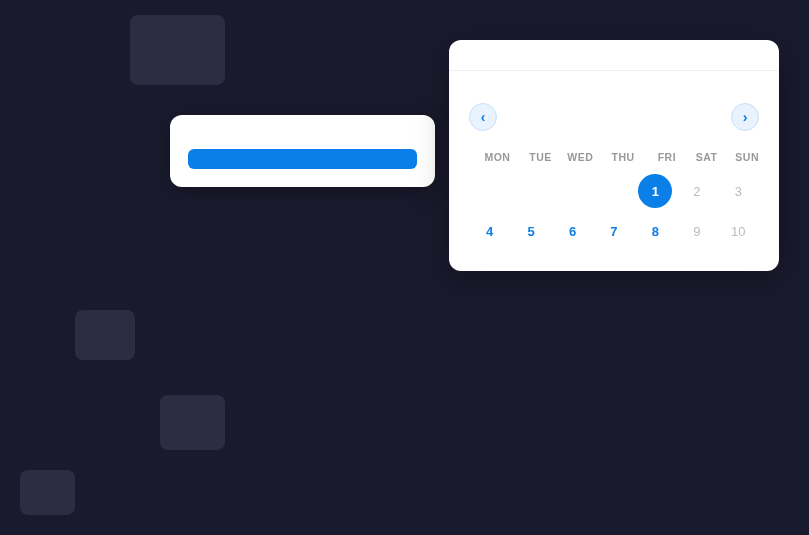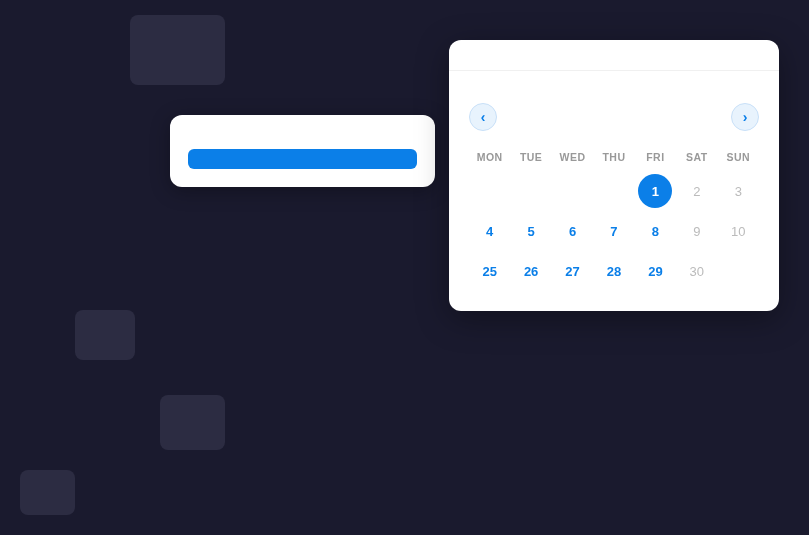--- a/index.html
+++ b/index.html
@@ -125,21 +125,21 @@
     }
 
     .cal-grid {
       width: 100%;
       border-collapse: collapse;
     }
     .cal-grid th {
       font-size: 10.5px;
       font-weight: 600;
       color: #999;
-      text-align: center;
+      text-align: right;
       padding: 4px 0 8px;
       letter-spacing: 0.5px;
       margin-top: 8px;
     }
     .cal-grid td {
       text-align: center;
       padding: 3px 0;
     }
     .day-cell {
       width: 34px;
@@ -223,25 +223,16 @@
           </tr>
           <tr>
             <td><span class="day-cell day-available">4</span></td>
             <td><span class="day-cell day-available">5</span></td>
             <td><span class="day-cell day-available">6</span></td>
             <td><span class="day-cell day-available">7</span></td>
             <td><span class="day-cell day-available">8</span></td>
             <td><span class="day-cell day-unavailable">9</span></td>
             <td><span class="day-cell day-unavailable">10</span></td>
           </tr>
-          <tr>
-            <td><span class="day-cell day-available">25</span></td>
-            <td><span class="day-cell day-available">26</span></td>
-            <td><span class="day-cell day-available">27</span></td>
-            <td><span class="day-cell day-available">28</span></td>
-            <td><span class="day-cell day-available">29</span></td>
-            <td><span class="day-cell day-unavailable">30</span></td>
-            <td></td>
-          </tr>
         </tbody>
     </table>
   </div>
 </div>
 
 </body></html>

